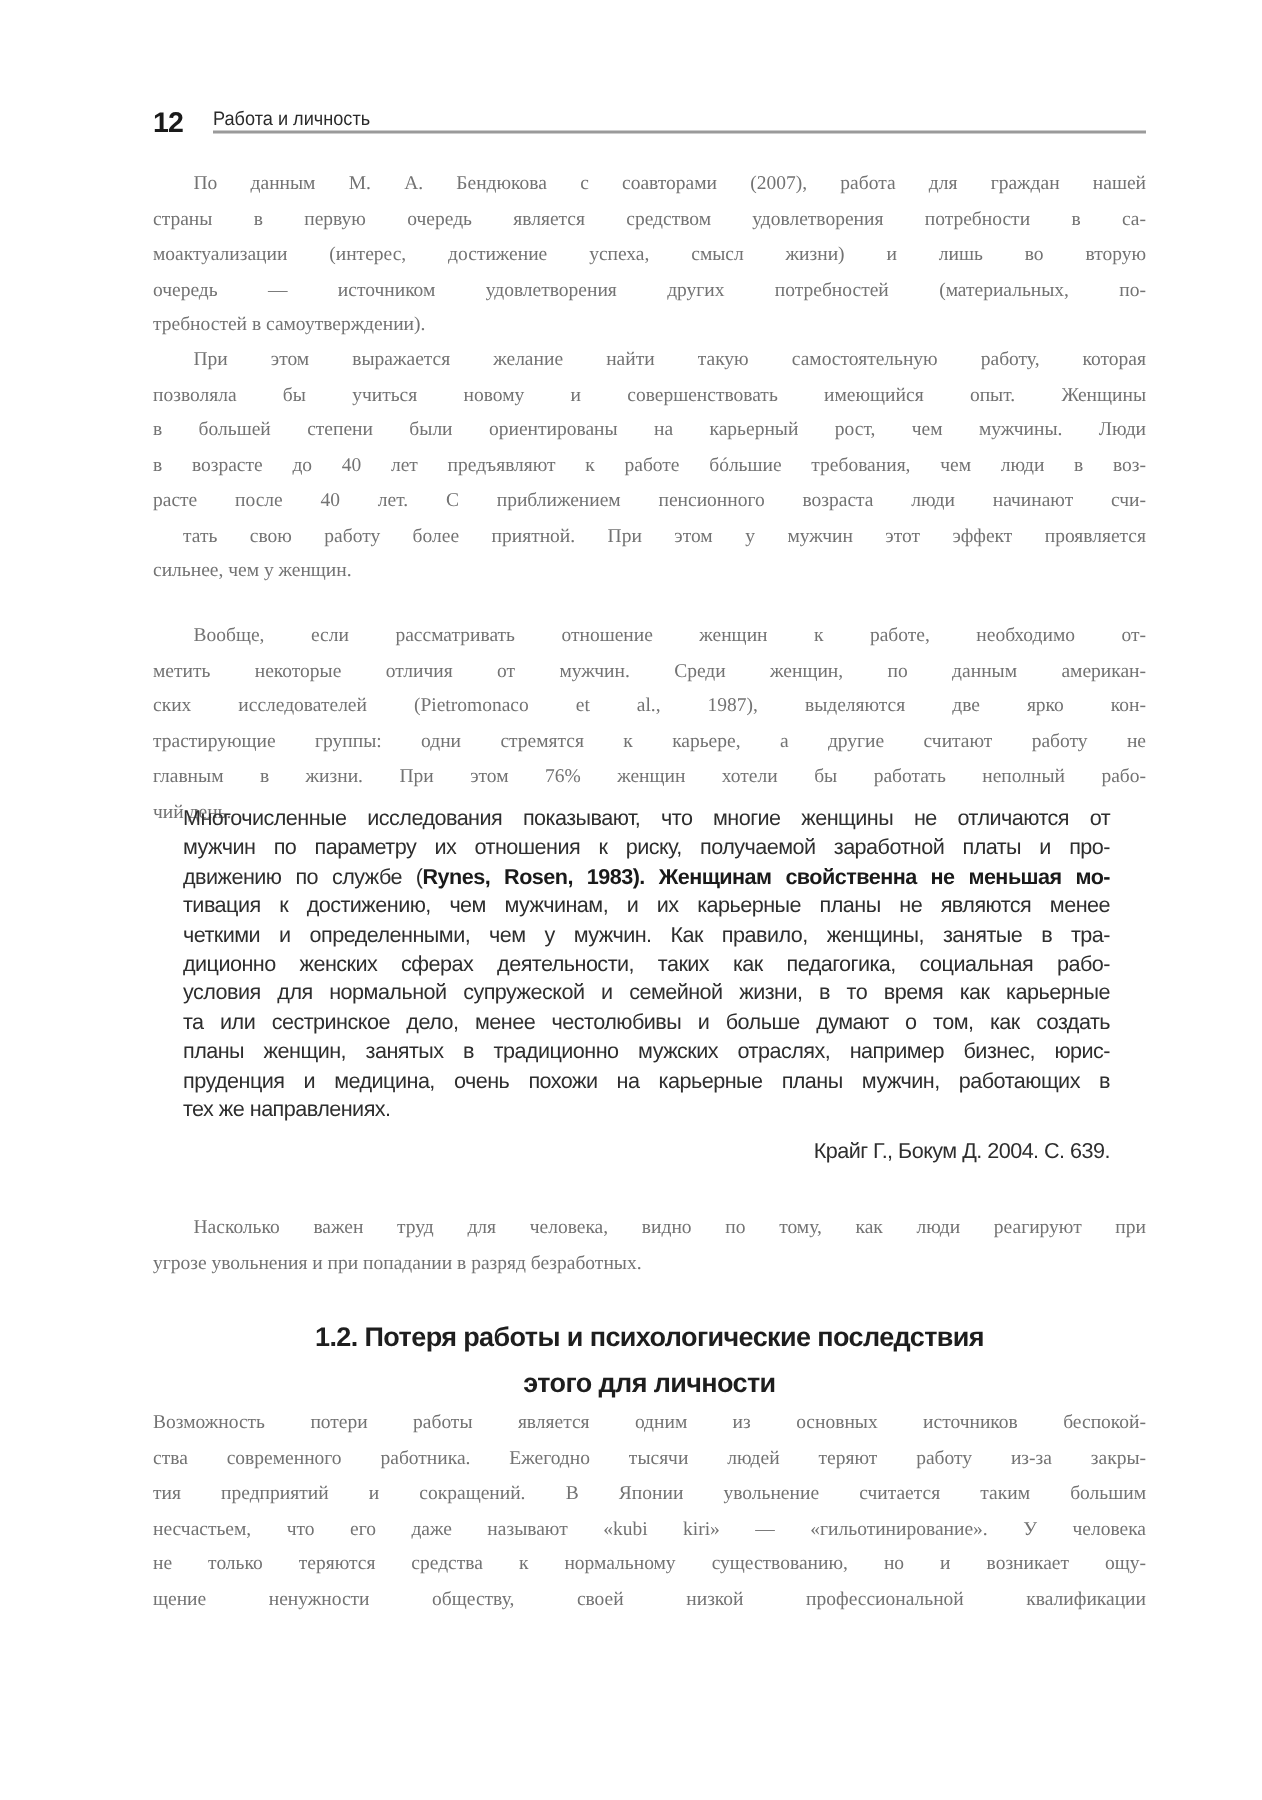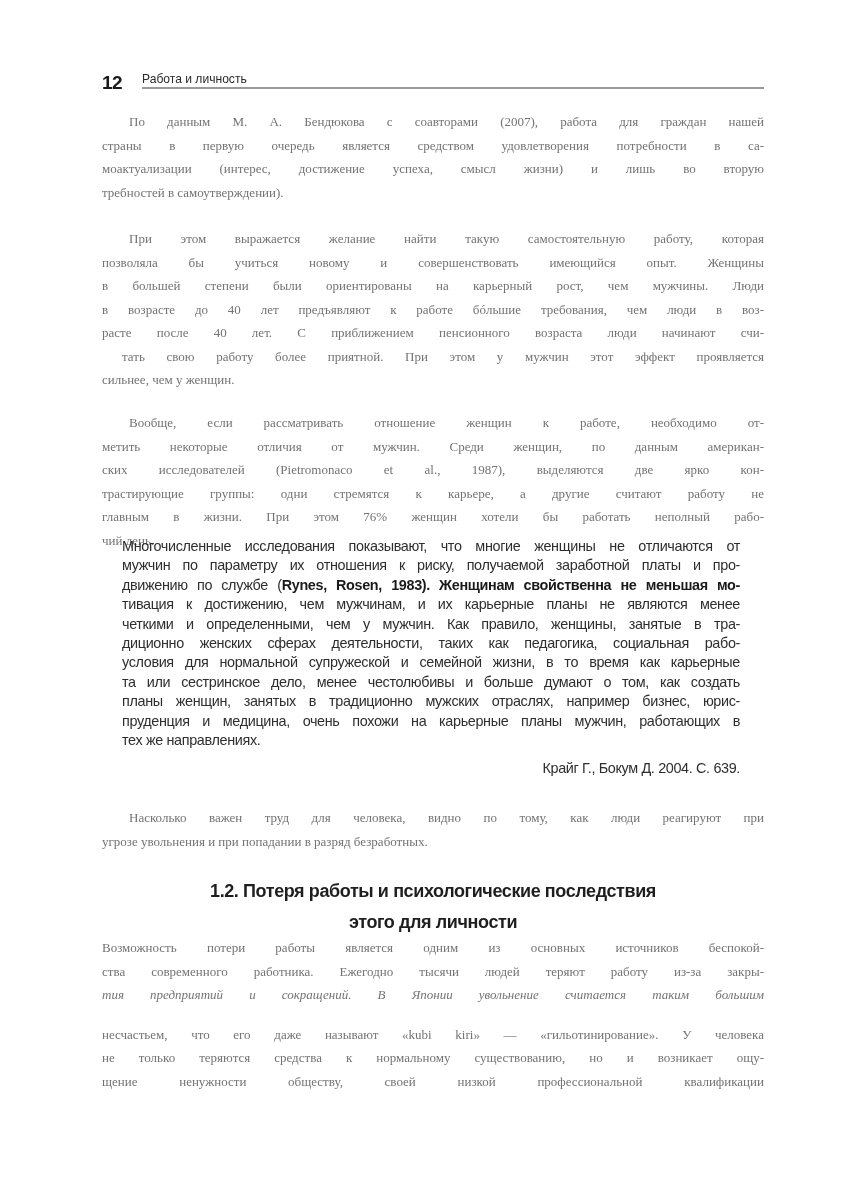--- a/index.html
+++ b/index.html
@@ -63,20 +63,21 @@
 <div class="page-header">
   <span class="page-number">12</span>
   <span class="running-title">Работа и личность</span>
   <div class="header-rule"></div>
 </div>
 
 <div class="body-text" style="top:110px;">
   <span class="line" style="text-indent: 27px; word-spacing: 0px;">По данным М. А. Бендюкова с соавторами (2007), работа для граждан нашей</span>
   <span class="line" style="word-spacing: 0px;">страны в первую очередь является средством удовлетворения потребности в са-</span>
   <span class="line" style="word-spacing: 0px;">моактуализации (интерес, достижение успеха, смысл жизни) и лишь во вторую</span>
+  <span class="line" style="word-spacing: 0px;">очередь — источником удовлетворения других потребностей (материальных, по-</span>
   <span class="line last">требностей в самоутверждении).</span>
 </div>
 
 <div class="body-text" style="top:227px;">
   <span class="line" style="text-indent: 27px; word-spacing: 0px;">При этом выражается желание найти такую самостоятельную работу, которая</span>
   <span class="line" style="word-spacing: 0px;">позволяла бы учиться новому и совершенствовать имеющийся опыт. Женщины</span>
   <span class="line" style="word-spacing: 0px;">в большей степени были ориентированы на карьерный рост, чем мужчины. Люди</span>
   <span class="line" style="word-spacing: 0px;">в возрасте до 40 лет предъявляют к работе бóльшие требования, чем люди в воз-</span>
   <span class="line" style="word-spacing: 0px;">расте после 40 лет. С приближением пенсионного возраста люди начинают счи-</span>
   <span class="line" style="word-spacing: 0px; margin-left: 20px;">тать свою работу более приятной. При этом у мужчин этот эффект проявляется</span>
@@ -113,17 +114,17 @@
 </div>
 
 <div class="section-heading">
   <div>1.2. Потеря работы и психологические последствия</div>
   <div>этого для личности</div>
 </div>
 
 <div class="body-text" style="top:936px;">
   <span class="line" style="word-spacing: 0px;">Возможность потери работы является одним из основных источников беспокой-</span>
   <span class="line" style="word-spacing: 0px;">ства современного работника. Ежегодно тысячи людей теряют работу из-за закры-</span>
-  <span class="line" style="word-spacing: 0px; font-style: italic;">тия предприятий и сокращений. В Японии увольнение считается таким большим</span>
-  <span class="line" style="word-spacing: 0px; margin-top: 16px;">несчастьем, что его даже называют «kubi kiri» — «гильотинирование». У человека</span>
+  <span class="line" style="word-spacing: 0px;">тия предприятий и сокращений. В Японии увольнение считается таким большим</span>
+  <span class="line" style="word-spacing: 0px;">несчастьем, что его даже называют «kubi kiri» — «гильотинирование». У человека</span>
   <span class="line" style="word-spacing: 0px;">не только теряются средства к нормальному существованию, но и возникает ощу-</span>
   <span class="line" style="word-spacing: 0px;">щение ненужности обществу, своей низкой профессиональной квалификации</span>
 </div>
 
 </body></html>

